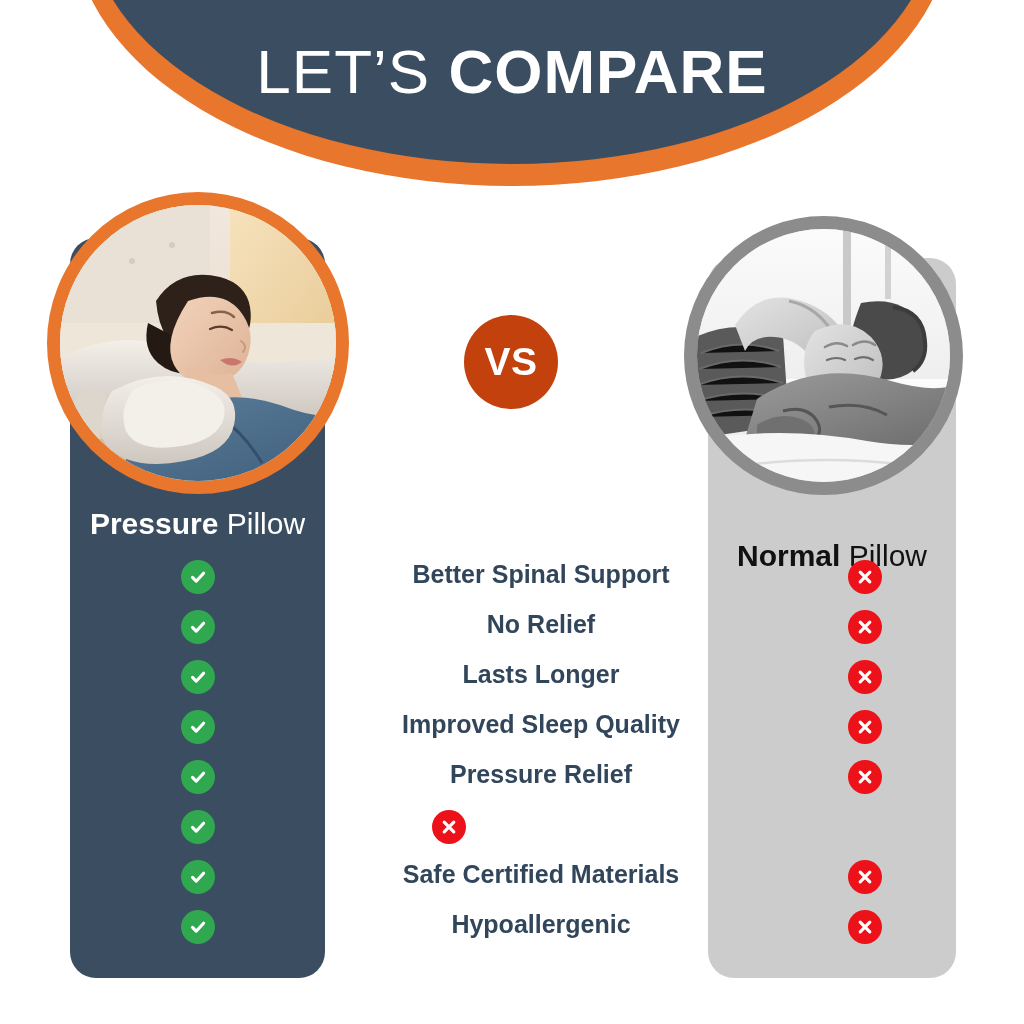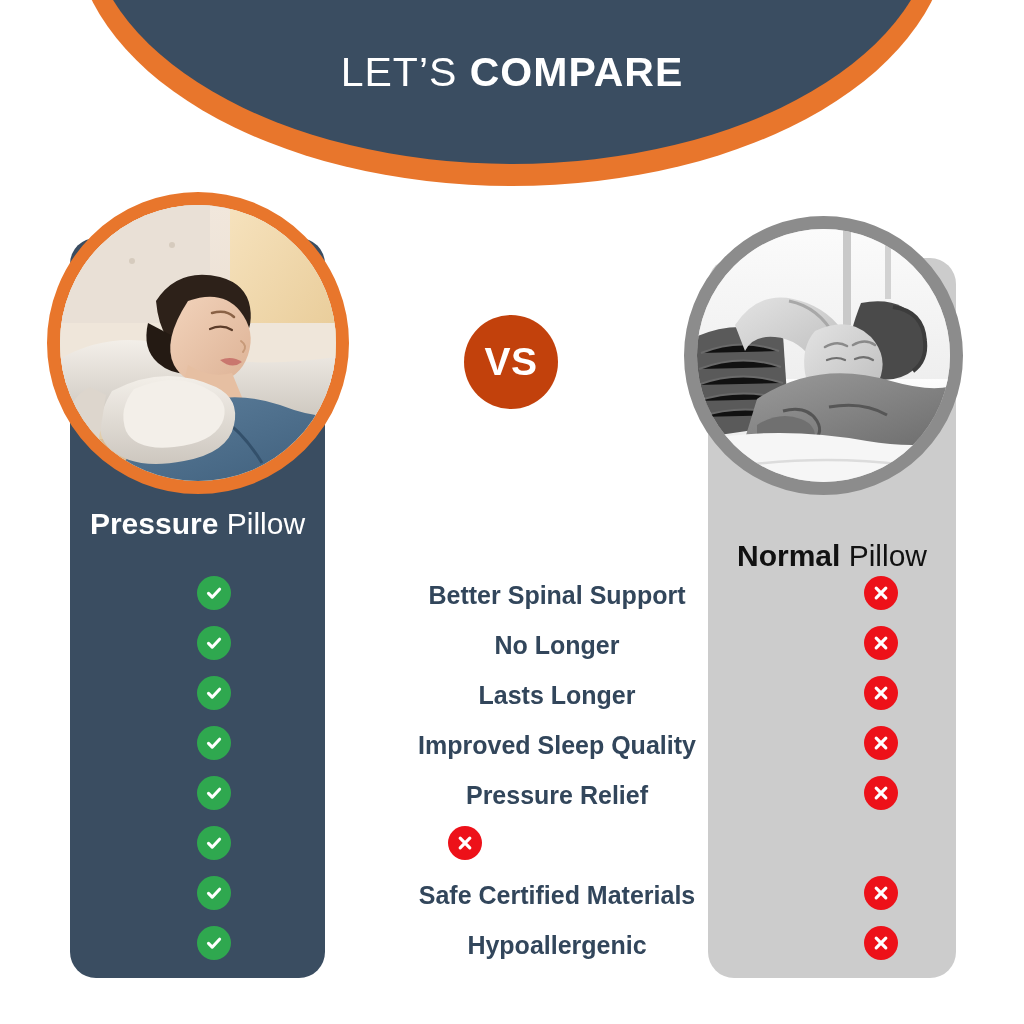--- a/index.html
+++ b/index.html
@@ -39,21 +39,21 @@
     border-radius: 50% / 50%;
     background: #3A4D61;
   }
   .header-title {
     position: absolute;
     left: 0;
     top: 40px;
     width: 1024px;
     text-align: center;
     color: #ffffff;
-    font-size: 41px;
+    font-size: 62px;
     letter-spacing: 1px;
     line-height: 64px;
     white-space: nowrap;
   }
   .header-title .light { font-weight: 400; }
   .header-title .bold  { font-weight: 700; }
 
   
   .panel {
     position: absolute;
@@ -129,22 +129,21 @@
   .col-label .n { font-weight: 400; }
   .label-left  { left: 70px; top: 506px; width: 255px; color: #ffffff; }
   .label-right { left: 708px; top: 506px; width: 248px; color: #111111; margin-top: 32px; }
 
   
   .rows { position: absolute; left: 0; top: 560px; width: 1024px; }
   .row {
     position: relative;
     height: 50px;
     display: flex;
-    align-items: flex-end;
-    margin-left: 16px;
+    align-items: flex-start;
   }
   .cell-mark {
     width: 255px;
     display: flex;
     justify-content: center;
     align-items: center;
   }
   .cell-feature {
     width: 400px;
     margin-left: 16px;
@@ -333,21 +332,21 @@
       </div>
       <div class="row">
         <div class="spacer-left"></div>
         <div class="cell-mark">
           <span class="badge-icon badge-check">
             <svg width="20" height="20" viewBox="0 0 20 20">
               <path d="M4.5 10.4 L8.2 14.2 L15.6 6.2" stroke="#ffffff" stroke-width="3.1" fill="none" stroke-linecap="round" stroke-linejoin="round"></path>
             </svg>
           </span>
         </div>
-        <div class="cell-feature">No Longer</div>
+        <div class="cell-feature">No Relief</div>
         <div class="cell-mark" style="margin-left:0;width:248px">
           <span class="badge-icon badge-cross">
             <svg width="18" height="18" viewBox="0 0 18 18">
               <path d="M4.2 4.2 L13.8 13.8 M13.8 4.2 L4.2 13.8" stroke="#ffffff" stroke-width="3.2" fill="none" stroke-linecap="round"></path>
             </svg>
           </span>
         </div>
       </div>
       <div class="row">
         <div class="spacer-left"></div>

